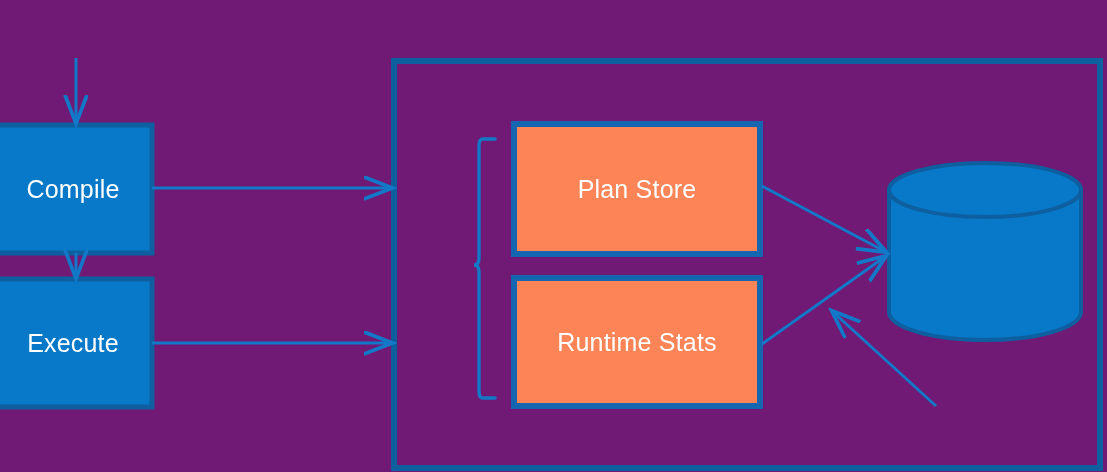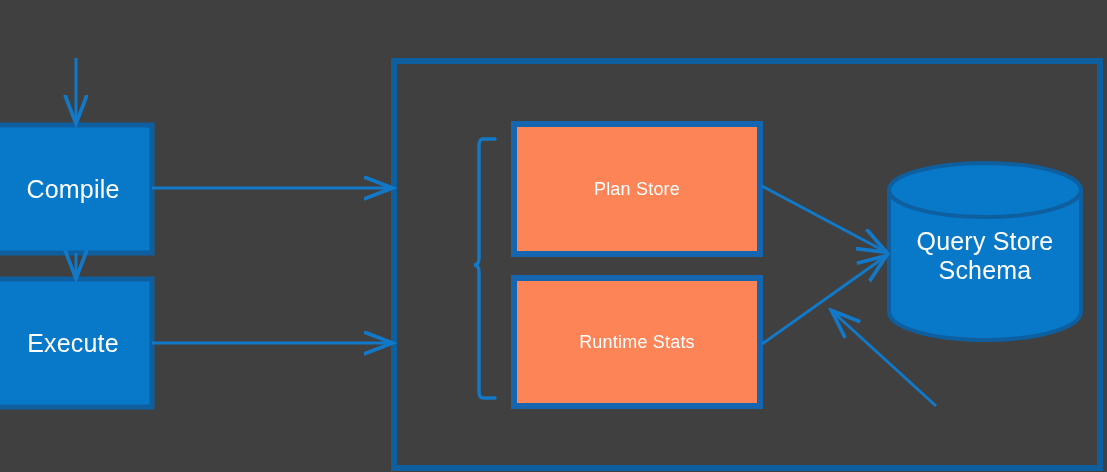--- a/index.html
+++ b/index.html
@@ -4,21 +4,21 @@
 <style>
   html, body {
     margin: 0;
     padding: 0;
     background: #000000;
   }
   #canvas {
     position: relative;
     width: 1107px;
     height: 472px;
-    background: #404040;
+    background: #701a75;
     overflow: hidden;
     font-family: "Liberation Sans", sans-serif;
   }
   #svg-layer {
     position: absolute;
     left: 0;
     top: 0;
     width: 1107px;
     height: 472px;
   }
@@ -30,21 +30,21 @@
     color: #FFFFFF;
     font-size: 25px;
     font-weight: 400;
     line-height: 1.15;
     text-align: center;
     letter-spacing: 0.2px;
     pointer-events: none;
     white-space: pre-line;
   }
   .blue-box-label { font-size: 25px; }
-  .orange-box-label { font-size: 18px; }
+  .orange-box-label { font-size: 25px; }
   .cyl-label { font-size: 25px; }
 </style>
 </head>
 <body>
 
 <div id="canvas">
 
   <svg id="svg-layer" viewBox="0 0 1107 472">
 
     <rect x="394" y="61" width="706" height="407" fill="none" stroke="#0E5FA0" stroke-width="6"></rect>
@@ -86,16 +86,14 @@
   </svg>
 
   <div class="node-label blue-box-label" style="left:-6px; top:125px; width:158px; height:128px;">Compile</div>
 
   <div class="node-label blue-box-label" style="left:-6px; top:279px; width:158px; height:128px;">Execute</div>
 
   <div class="node-label orange-box-label" style="left:514px; top:124px; width:246px; height:130px;">Plan Store</div>
 
   <div class="node-label orange-box-label" style="left:514px; top:278px; width:246px; height:128px;text-align:right;">Runtime Stats</div>
 
-  <div class="node-label cyl-label" style="left:889px; top:200px; width:192px; height:112px;">Query Store
-Schema</div>
 
 </div>
 
 </body></html>

